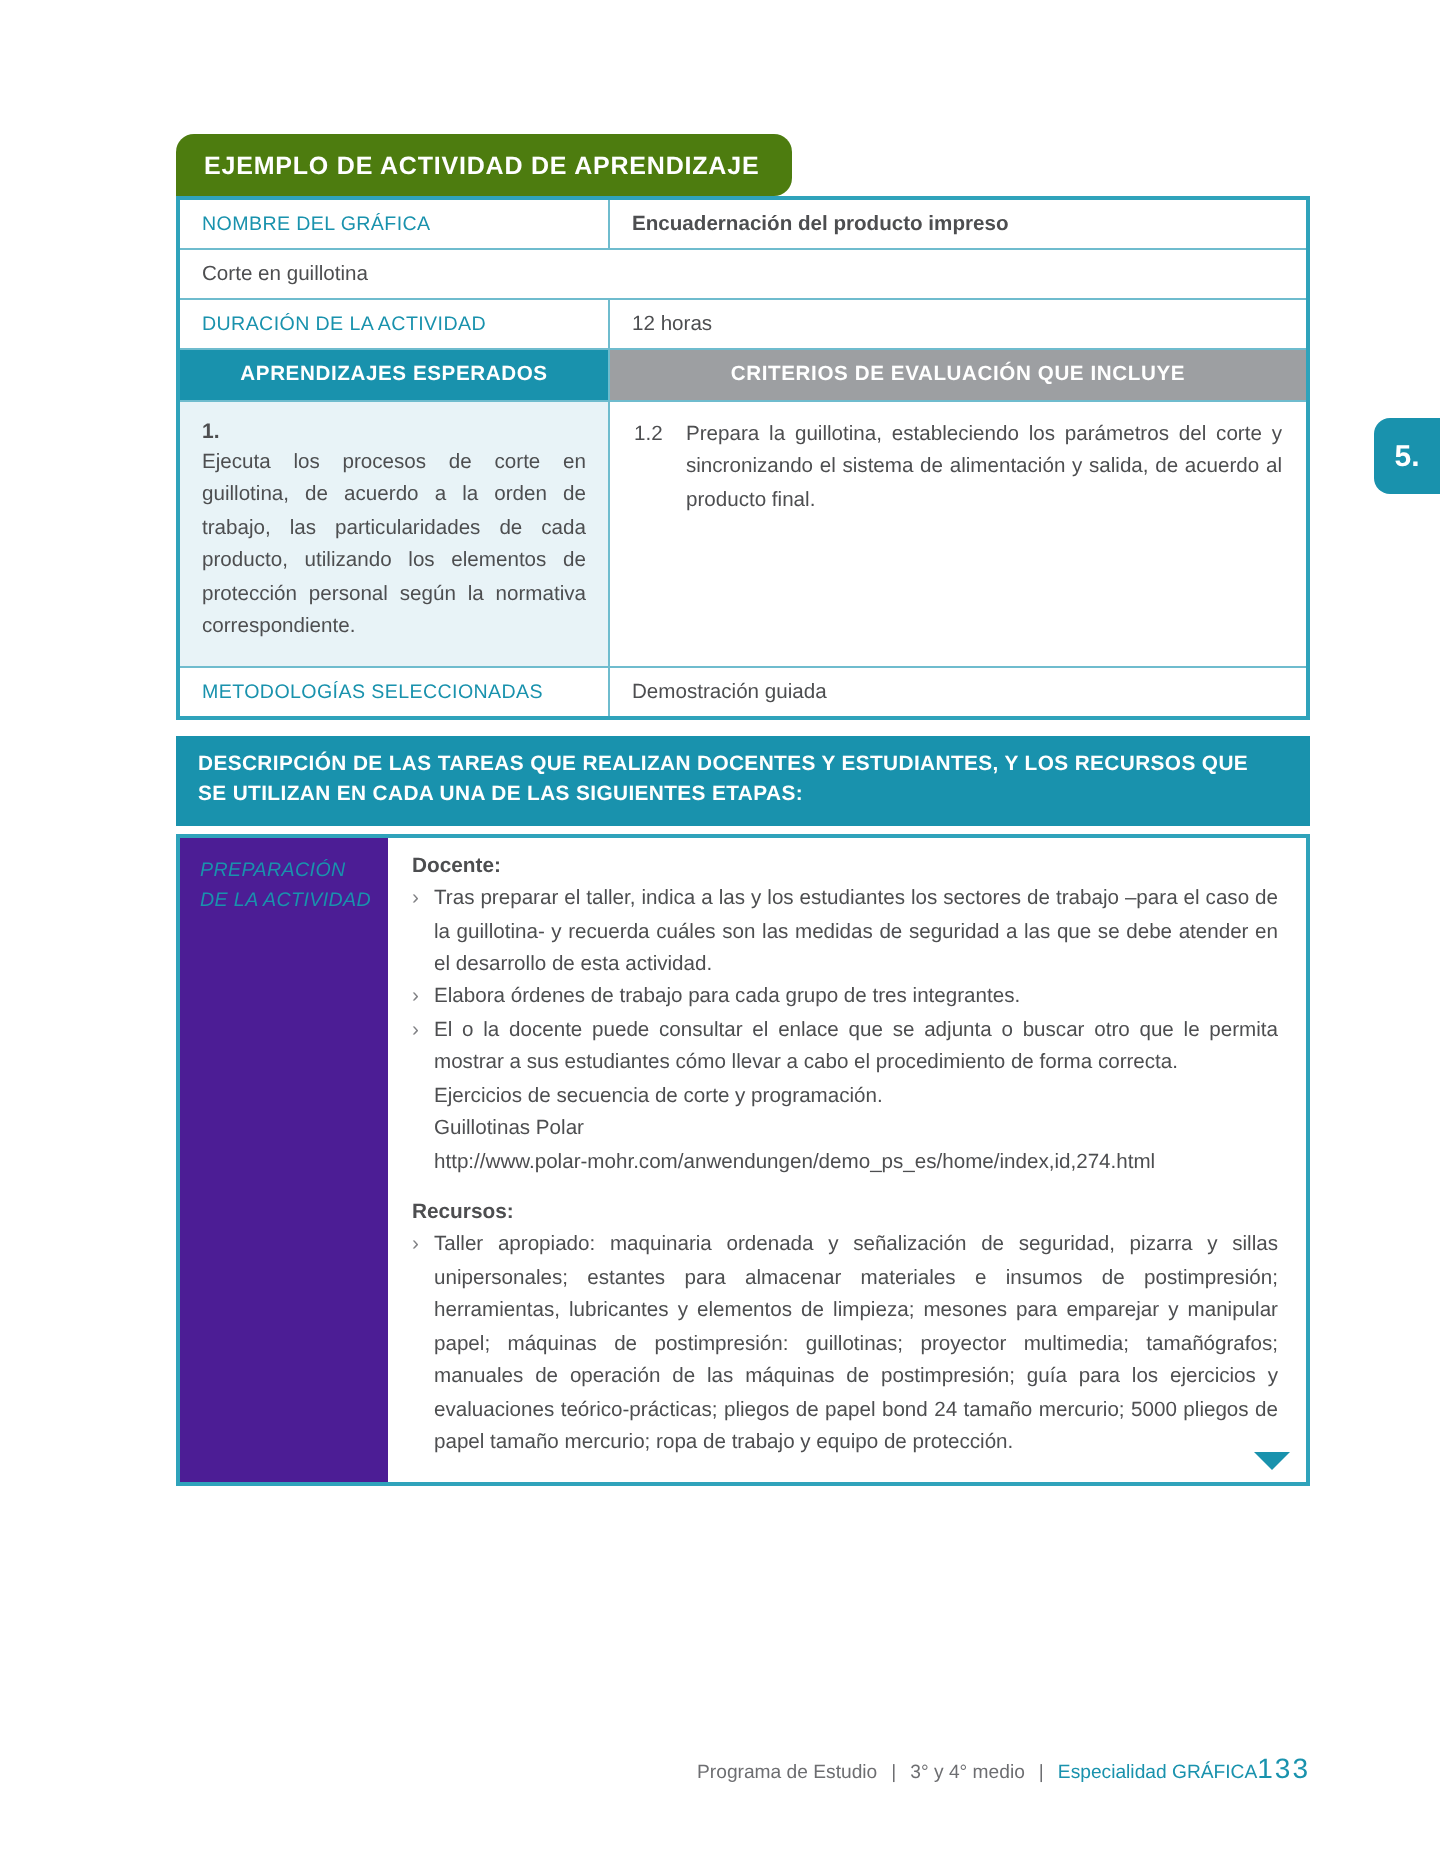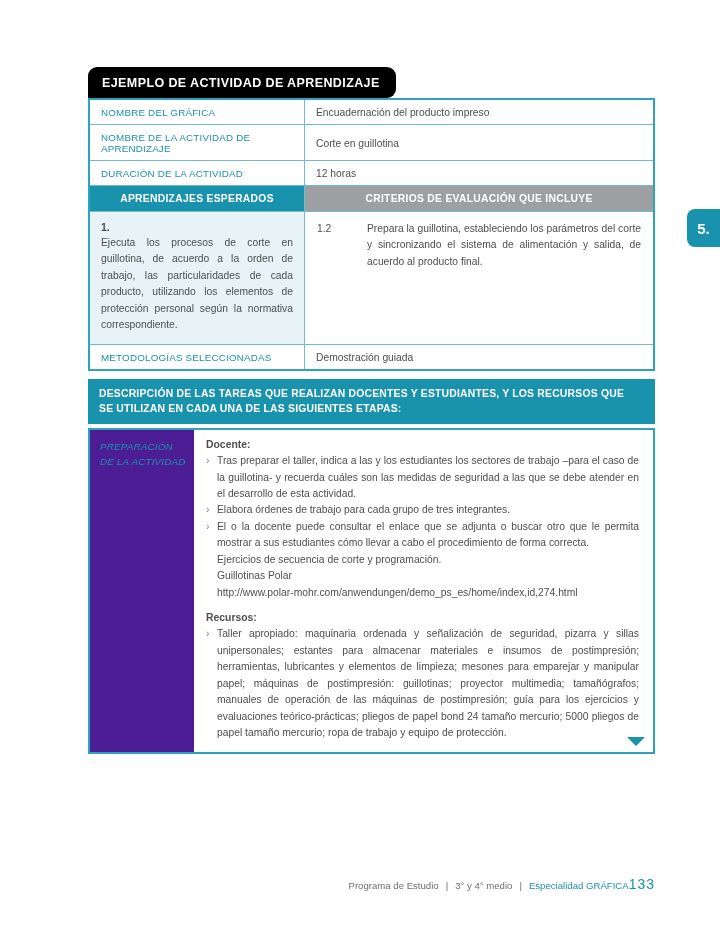--- a/index.html
+++ b/index.html
@@ -6,53 +6,53 @@
   html,body { background:#ffffff; }
   body { font-family:"Liberation Sans", sans-serif; }
   .page {
     position:relative; width:720px; height:932px; background:#ffffff;
     overflow:hidden; color:#58595B;
   }
   .content { position:absolute; left:88px; top:67px; width:567px; }
 
   
   .title-box {
-    display:inline-block; background:#000000; color:#ffffff;
+    display:inline-block; background:#4d7c0f; color:#ffffff;
     font-size:12.5px; font-weight:bold; letter-spacing:0.4px;
     padding:9px 16px 8px 14px; border-radius:9px 9px 9px 0;
     margin-bottom:0;
   }
 
   
   .main-table { border:2px solid #2FA3BB; background:#fff; }
   .t-row { display:grid; grid-template-columns:215px 1fr; border-bottom:1px solid #6FBCCE; }
   .t-row:last-child { border-bottom:none; }
   .t-label {
     color:#1992AD; font-size:9.8px; letter-spacing:0.2px;
     padding:7px 8px 6px 11px; display:flex; align-items:center;
     border-right:1px solid #6FBCCE;
   }
   .t-value { font-size:10.3px; color:#4D4E50; padding:7px 8px 6px 11px; display:flex; align-items:center; }
-  .bold { font-weight:normal;text-align:center; }
+  .bold { font-weight:bold;text-align:center; }
 
   .head-row { display:grid; grid-template-columns:215px 1fr; border-bottom:1px solid #6FBCCE; }
   .head-cell {
     color:#ffffff; font-size:10.3px; font-weight:bold; letter-spacing:0.3px;
     text-align:center; padding:7px 6px;
   }
   .head-teal { background:#1992AD; border-right:1px solid #6FBCCE; }
   .head-gray { background:#9D9FA2; }
 
   .body-row { display:grid; grid-template-columns:215px 1fr; border-bottom:1px solid #6FBCCE; }
   .ae-cell { background:#E8F3F7; padding:9px 11px 10px 11px; border-right:1px solid #6FBCCE; }
   .ae-num { font-weight:bold; font-size:10.5px; color:#4D4E50; margin-bottom:2px; }
   .ae-text { font-size:10.3px; line-height:1.6; text-align:justify; color:#4D4E50; }
   .ce-cell { padding:9px 12px 10px 12px; }
   .ce-item { display:grid; grid-template-columns:26px 1fr; font-size:10.3px; line-height:1.6; color:#4D4E50; }
-  .ce-text { text-align:justify;margin-left:24px; }
+  .ce-text { text-align:justify; }
 
   
   .banner {
     margin-top:8px; background:#1992AD; color:#ffffff;
     font-size:10.4px; font-weight:bold; letter-spacing:0.2px; line-height:1.5;
     padding:7px 14px 7px 11px;
   }
 
   
   .prep-table {
@@ -103,21 +103,20 @@
     <div class="title-box">EJEMPLO DE ACTIVIDAD DE APRENDIZAJE</div>
 
     <div class="main-table">
 
       <div class="t-row">
         <div class="t-label">NOMBRE DEL GRÁFICA</div>
         <div class="t-value bold">Encuadernación del producto impreso</div>
       </div>
 
       <div class="t-row">
-        <div class="t-label">NOMBRE DE LA ACTIVIDAD DE APRENDIZAJE</div>
         <div class="t-value">Corte en guillotina</div>
       </div>
 
       <div class="t-row">
         <div class="t-label">DURACIÓN DE LA ACTIVIDAD</div>
         <div class="t-value">12 horas</div>
       </div>
 
       <div class="head-row">
         <div class="head-cell head-teal">APRENDIZAJES ESPERADOS</div>

